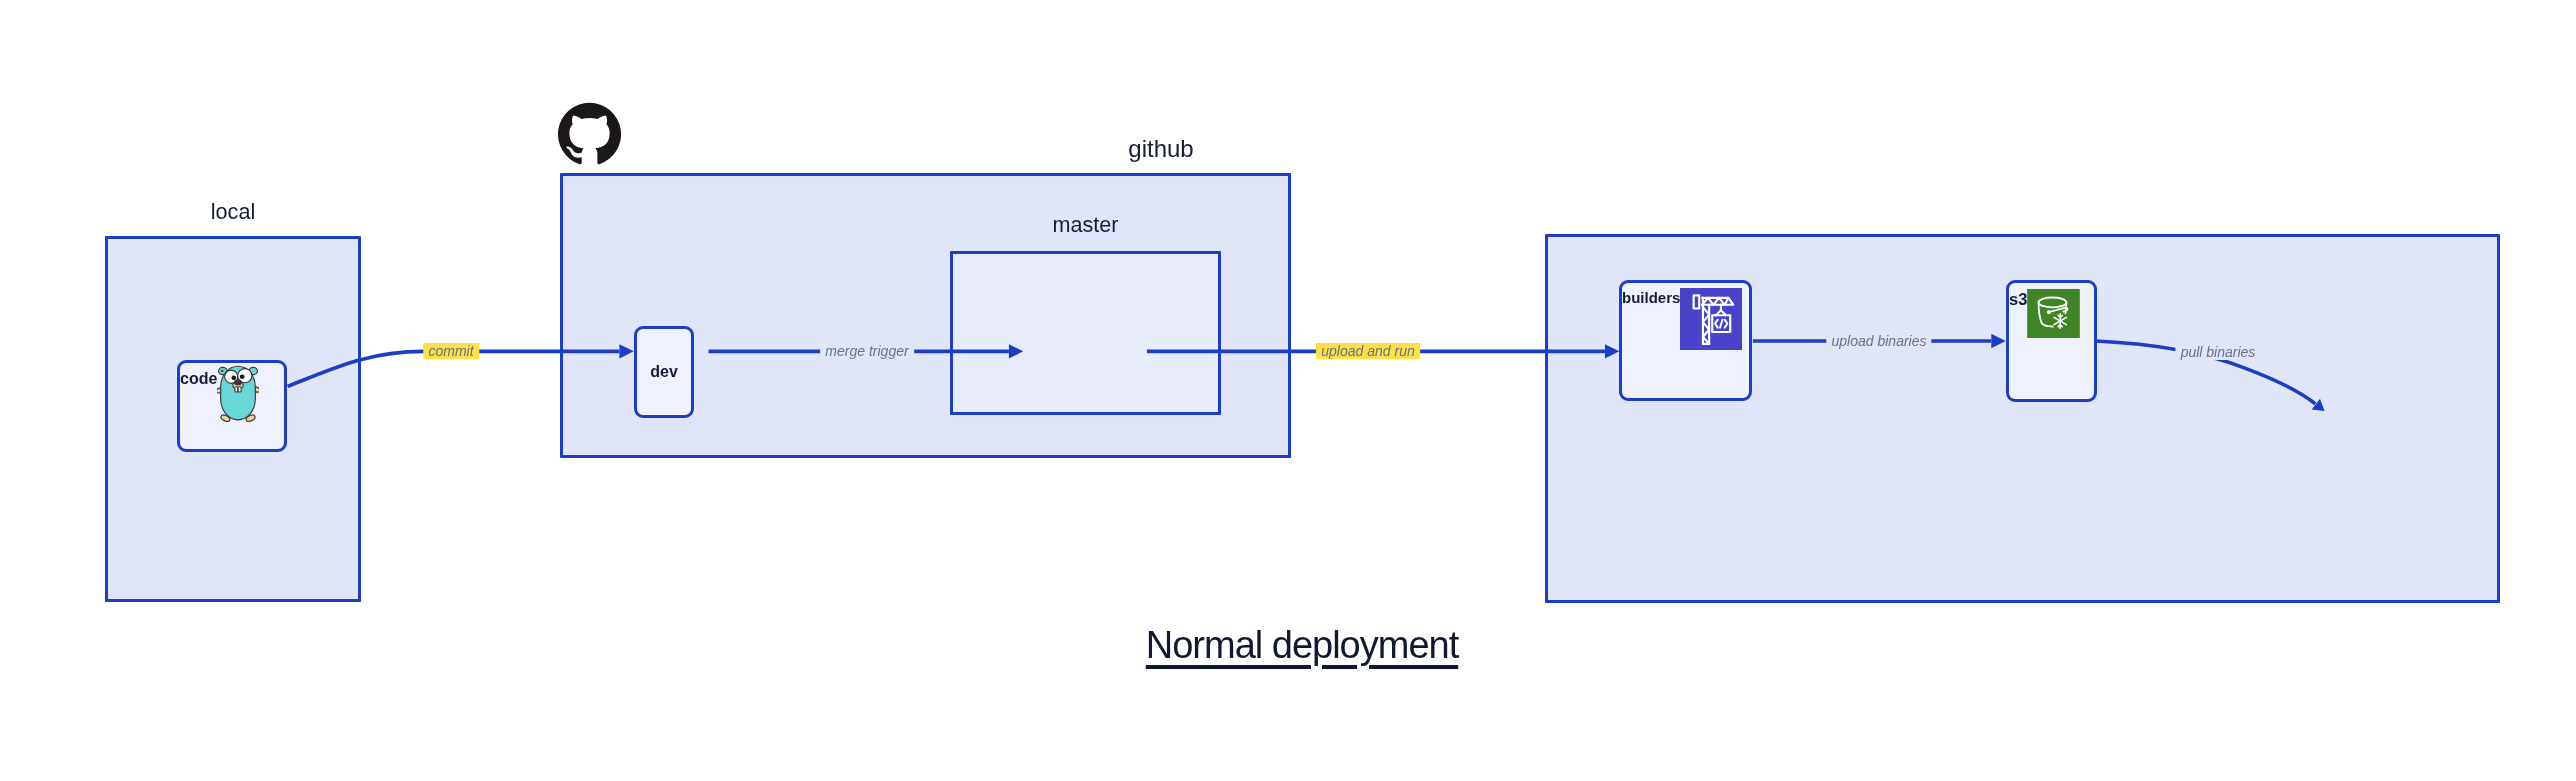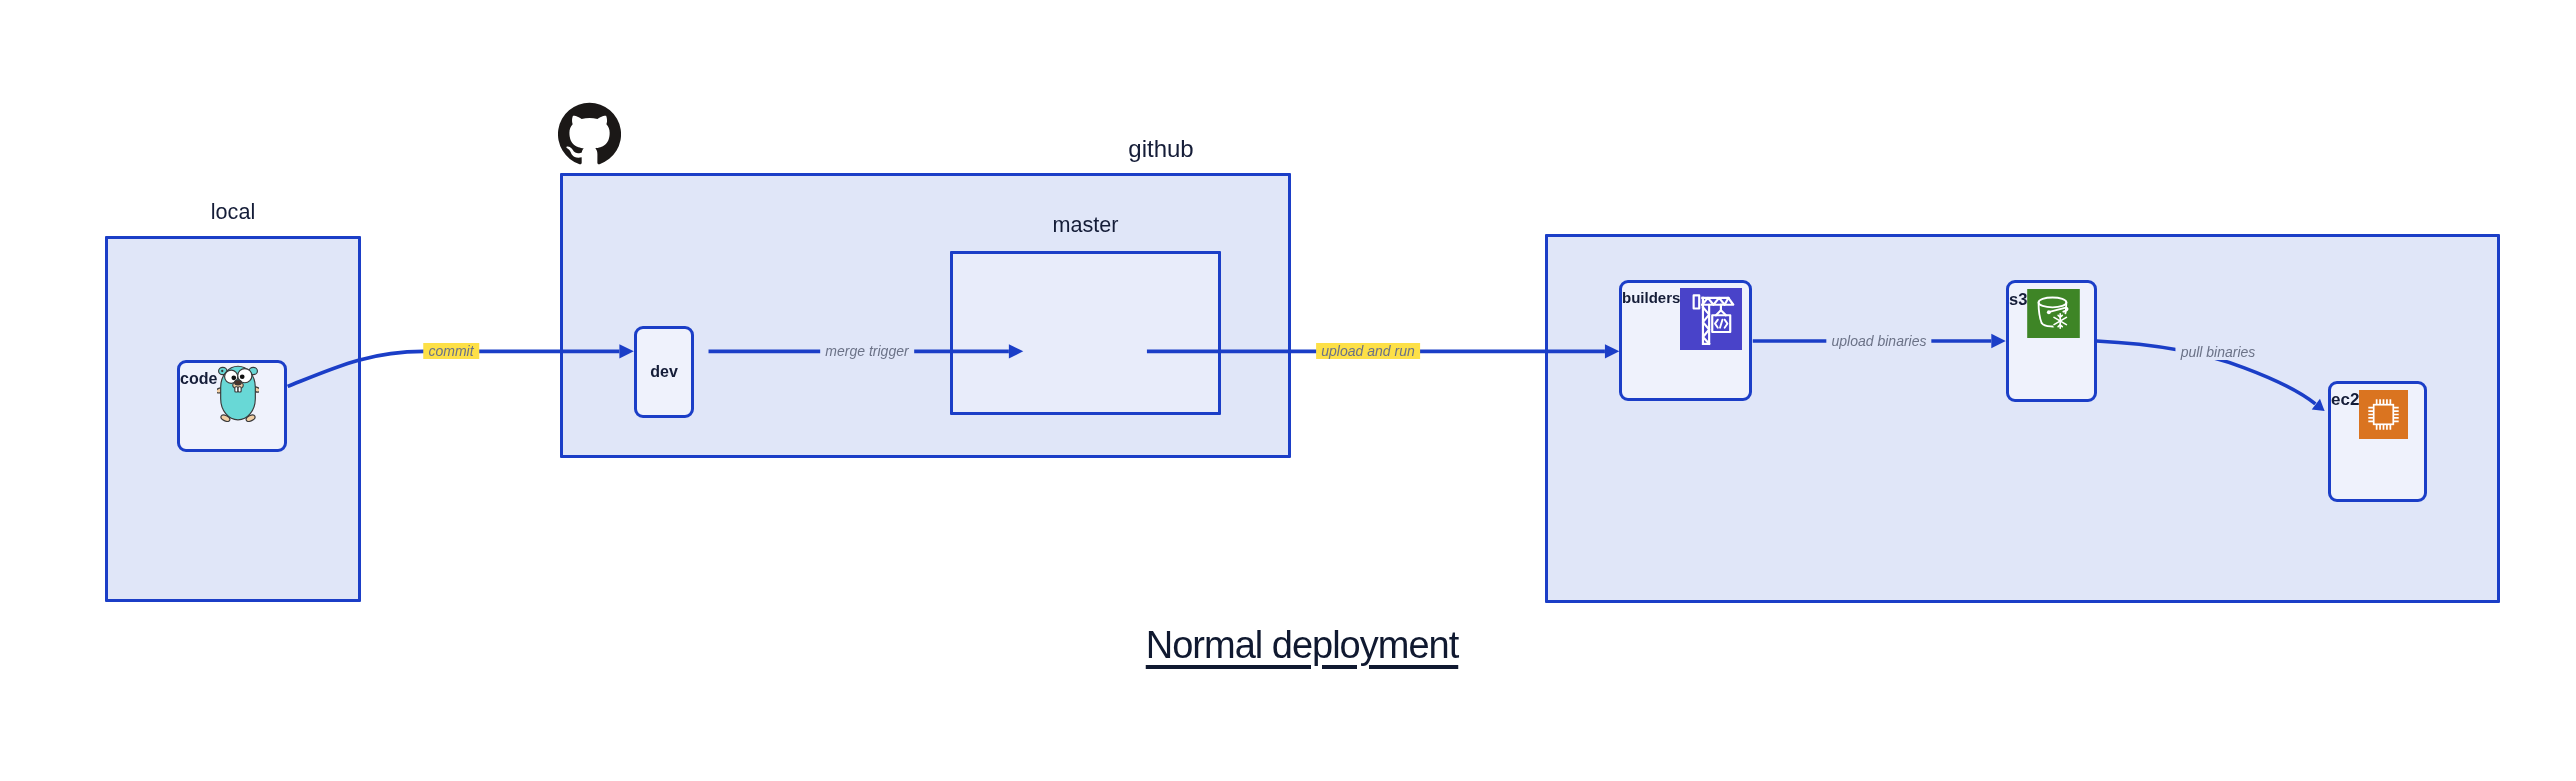--- a/index.html
+++ b/index.html
@@ -129,35 +129,20 @@
           <path d="M64 48 V76"></path>
           <path d="M52 55 L76 69"></path>
           <path d="M52 69 L76 55"></path>
           <path d="M60 51 L64 54.5 L68 51"></path>
           <path d="M60 73 L64 69.5 L68 73"></path>
         </g>
       </svg>
     </span>
   </div>
 
-  <div class="nbox" style="left:2328px;top:381px;width:99px;height:121px;">
-    <span class="nlabel" style="margin-top:6.2px;font-size:17px;">ec2</span>
-    <span class="iconwrap" style="margin-top:6.2px;">
-      <svg width="49" height="49" viewBox="0 0 100 100">
-        <rect x="0" y="0" width="100" height="100" fill="var(--ec2-orange)"></rect>
-        <g stroke="#ffffff" stroke-width="3.5" fill="none">
-          <rect x="30" y="30" width="40" height="40"></rect>
-          <path d="M36 19 V30 M43 19 V30 M50 19 V30 M57 19 V30 M64 19 V30"></path>
-          <path d="M36 70 V81 M43 70 V81 M50 70 V81 M57 70 V81 M64 70 V81"></path>
-          <path d="M19 36 H30 M19 43 H30 M19 50 H30 M19 57 H30 M19 64 H30"></path>
-          <path d="M70 36 H81 M70 43 H81 M70 50 H81 M70 57 H81 M70 64 H81"></path>
-        </g>
-      </svg>
-    </span>
-  </div>
 
   <div style="position:absolute;left:558px;top:102px;line-height:0;">
     <svg width="63" height="63" viewBox="0 0 24 24">
       <path fill="var(--github-black)" d="M12 .3a12 12 0 0 0-3.79 23.39c.6.11.82-.26.82-.58l-.01-2.03c-3.34.73-4.04-1.61-4.04-1.61-.55-1.39-1.33-1.76-1.33-1.76-1.09-.74.08-.73.08-.73 1.2.09 1.84 1.24 1.84 1.24 1.07 1.83 2.8 1.3 3.49 1 .11-.78.42-1.31.76-1.61-2.66-.3-5.47-1.33-5.47-5.93 0-1.31.47-2.38 1.24-3.22-.12-.3-.54-1.52.12-3.18 0 0 1.01-.32 3.3 1.23a11.5 11.5 0 0 1 6.01 0c2.29-1.55 3.3-1.23 3.3-1.23.66 1.66.24 2.88.12 3.18.77.84 1.24 1.91 1.24 3.22 0 4.61-2.81 5.62-5.49 5.92.43.37.82 1.1.82 2.22l-.01 3.29c0 .32.22.69.83.57A12 12 0 0 0 12 .3"></path>
     </svg>
   </div>
 
   <div class="slabel" style="left:105px;top:199px;width:256px;">local</div>
   <div class="slabel-right" style="left:1032px;top:135px;width:258px;">github</div>
   <div class="slabel" style="left:950px;top:212px;width:271px;">master</div>

